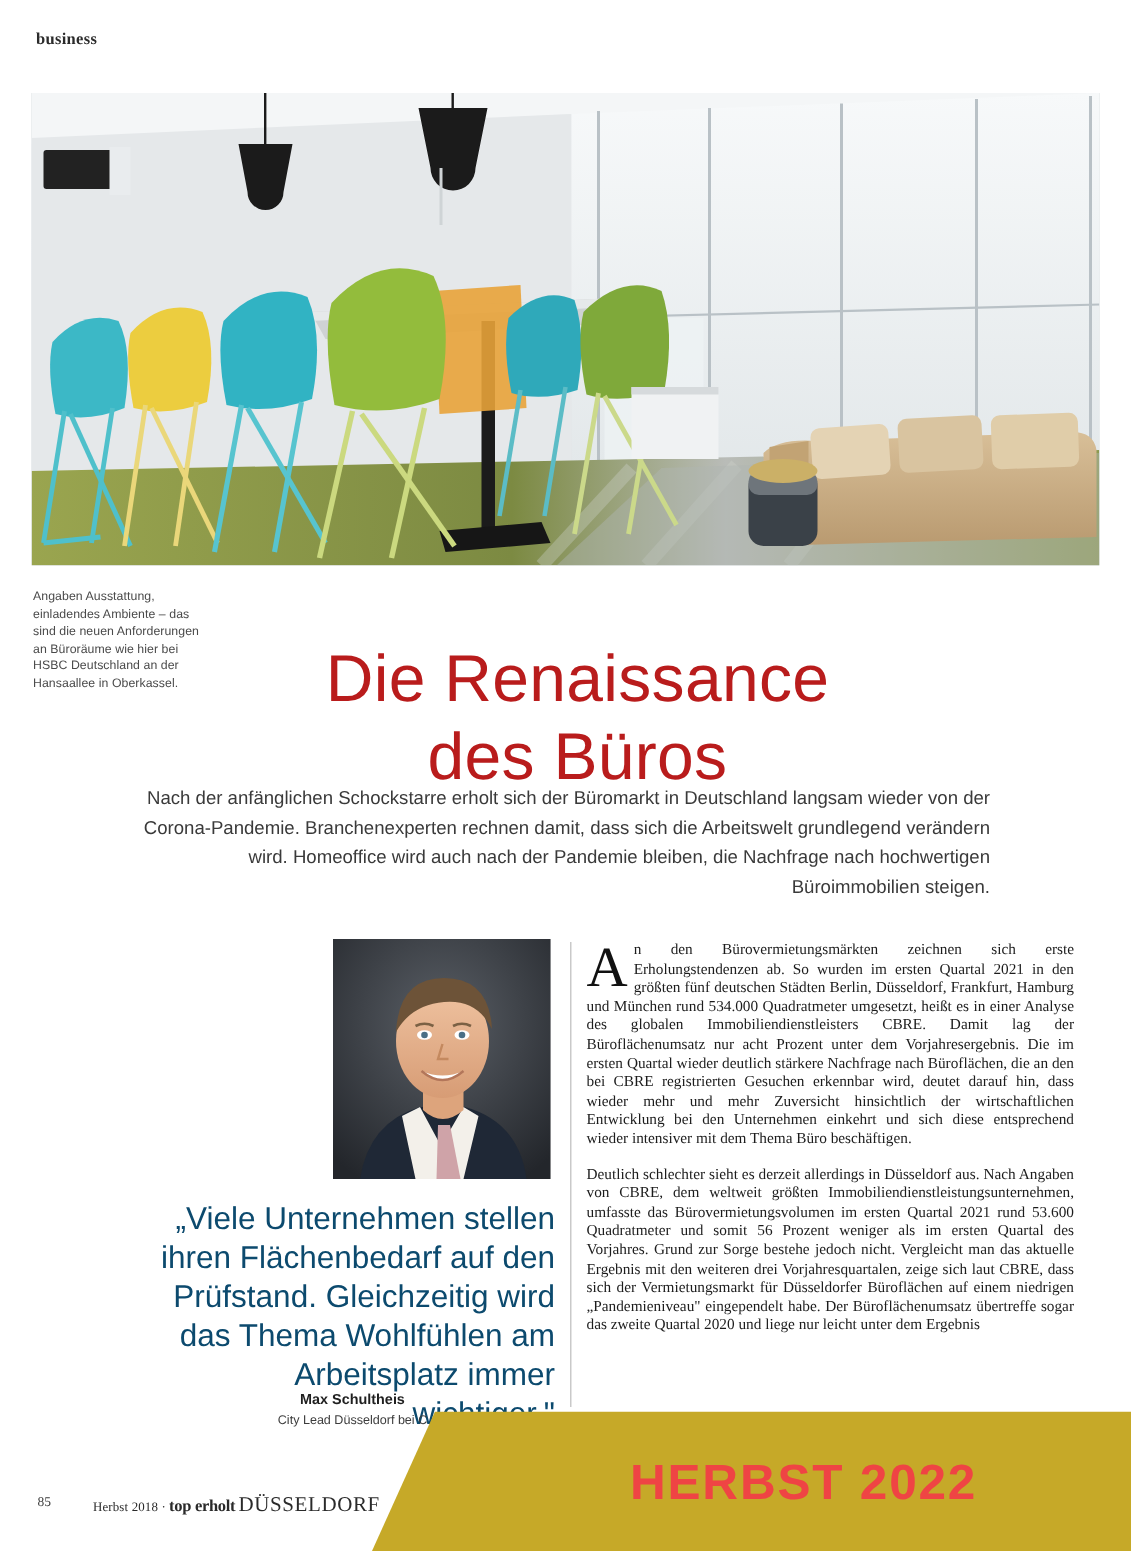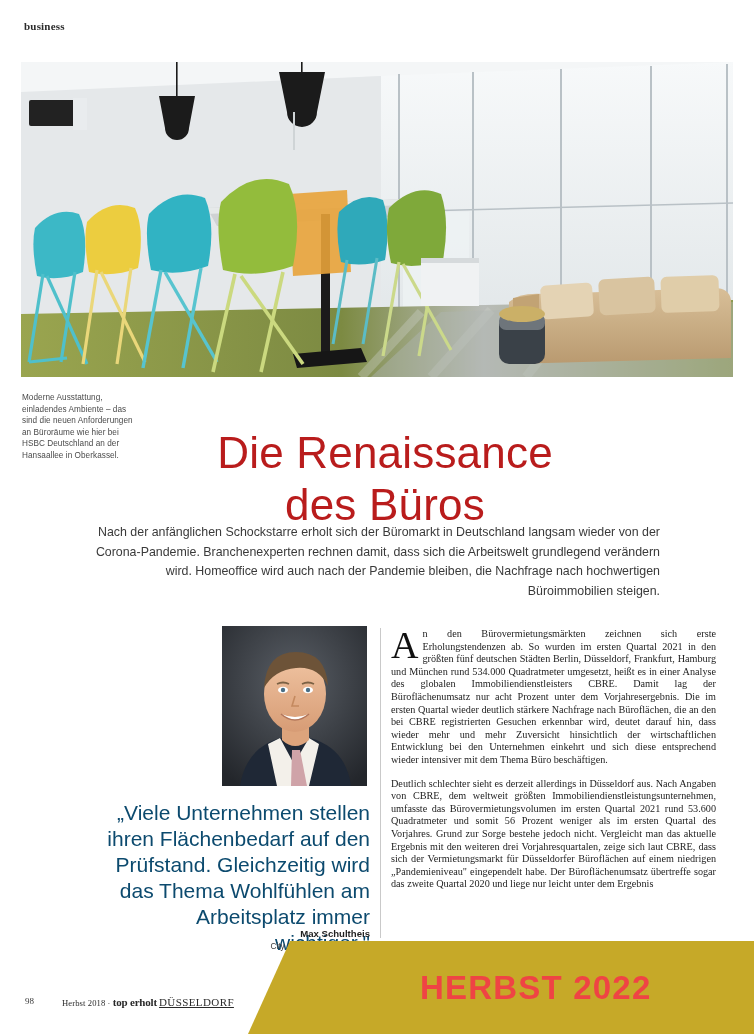--- a/index.html
+++ b/index.html
@@ -100,21 +100,21 @@
     font-size: 21px;
     line-height: 26px;
     font-weight: 300;
     color: #0c4a6e;
   }
   .quote-attrib {
     position: absolute;
     left: 100px;
     top: 928px;
     width: 270px;
-    text-align: right;
+    text-align: center;
     color: #1f1f1f;
   }
   .quote-attrib .name {
     display: block;
     font-size: 9.6px;
     font-weight: bold;
     line-height: 12px;
   }
   .quote-attrib .role {
     display: block;
@@ -167,21 +167,21 @@
     position: absolute;
     left: 62px;
     top: 996px;
     font-family: "Liberation Serif", serif;
     font-size: 8.6px;
     color: #2a2a2a;
     white-space: nowrap;
   }
   .footline .issue { letter-spacing: 0.1px; }
   .footline .brand { font-weight: bold; font-size: 11px; letter-spacing: -0.2px; }
-  .footline .city { font-size: 11px; letter-spacing: 0.4px; text-decoration: underline; }
+  .footline .city { font-size: 14px; letter-spacing: 0.4px; }
 
   
   .banner {
     position: absolute;
     left: 248px;
     top: 941px;
     width: 506px;
     height: 93px;
   }
   .banner svg { display: block; width: 100%; height: 100%; }
@@ -328,21 +328,21 @@
             <path d="M414 198 L398 294"></path>
             <path d="M382 202 L430 288"></path>
         </g>
       </g>
 
       <rect x="400" y="196" width="58" height="48" fill="#f0f2f3"></rect>
       <rect x="400" y="196" width="58" height="5" fill="#d6dadc"></rect>
     </svg>
   </div>
 
-  <div class="caption">Moderne Ausstattung, einladendes Ambiente – das sind die neuen Anforderungen an Büroräume wie hier bei HSBC Deutschland an der Hansaallee in Oberkassel.</div>
+  <div class="caption">Angaben Ausstattung, einladendes Ambiente – das sind die neuen Anforderungen an Büroräume wie hier bei HSBC Deutschland an der Hansaallee in Oberkassel.</div>
 
   <h1 class="headline">
     <span class="l1">Die Renaissance</span>
     <span class="l2">des Büros</span>
   </h1>
 
   <div class="lead">Nach der anfänglichen Schockstarre erholt sich der Büromarkt in Deutschland langsam wieder von der Corona-Pandemie. Branchenexperten rechnen damit, dass sich die Arbeitswelt grundlegend verändern wird. Homeoffice wird auch nach der Pandemie bleiben, die Nachfrage nach hochwertigen Büroimmobilien steigen.</div>
 
   <div class="portrait">
     <svg viewBox="0 0 145 160" preserveAspectRatio="none">
@@ -389,21 +389,21 @@
     <span class="role">City Lead Düsseldorf bei C</span>
   </div>
 
   <div class="colrule"></div>
 
   <div class="bodycol">
     <p class="p1"><span class="dropcap">A</span><span>n den Bürovermietungsmärkten zeichnen sich erste Erholungstendenzen ab. So wurden im ersten Quartal 2021 in den größten fünf deutschen Städten Berlin, Düsseldorf, Frankfurt, Hamburg und München rund 534.000 Quadratmeter umgesetzt, heißt es in einer Analyse des globalen Immobiliendienstleisters CBRE. Damit lag der Büroflächenumsatz nur acht Prozent unter dem Vorjahresergebnis. Die im ersten Quartal wieder deutlich stärkere Nachfrage nach Büroflächen, die an den bei CBRE registrierten Gesuchen erkennbar wird, deutet darauf hin, dass wieder mehr und mehr Zuversicht hinsichtlich der wirtschaftlichen Entwicklung bei den Unternehmen einkehrt und sich diese entsprechend wieder intensiver mit dem Thema Büro beschäftigen.</span></p>
     <p>Deutlich schlechter sieht es derzeit allerdings in Düsseldorf aus. Nach Angaben von CBRE, dem weltweit größten Immobiliendienstleistungsunternehmen, umfasste das Bürovermietungsvolumen im ersten Quartal 2021 rund 53.600 Quadratmeter und somit 56 Prozent weniger als im ersten Quartal des Vorjahres. Grund zur Sorge bestehe jedoch nicht. Vergleicht man das aktuelle Ergebnis mit den weiteren drei Vorjahresquartalen, zeige sich laut CBRE, dass sich der Vermietungsmarkt für Düsseldorfer Büroflächen auf einem niedrigen „Pandemieniveau" eingependelt habe. Der Büroflächenumsatz übertreffe sogar das zweite Quartal 2020 und liege nur leicht unter dem Ergebnis</p>
   </div>
 
-  <div class="folio">98</div>
+  <div class="folio">85</div>
   <div class="footline">
     <span class="issue">Herbst 2018 ·</span>
     <span class="brand">top erholt</span>
     <span class="city">DÜSSELDORF</span>
   </div>
 
   <div class="banner">
     <svg viewBox="0 0 506 93" preserveAspectRatio="none">
       <polygon points="42,0 506,0 506,93 0,93" fill="#c6a928"></polygon>
     </svg>

